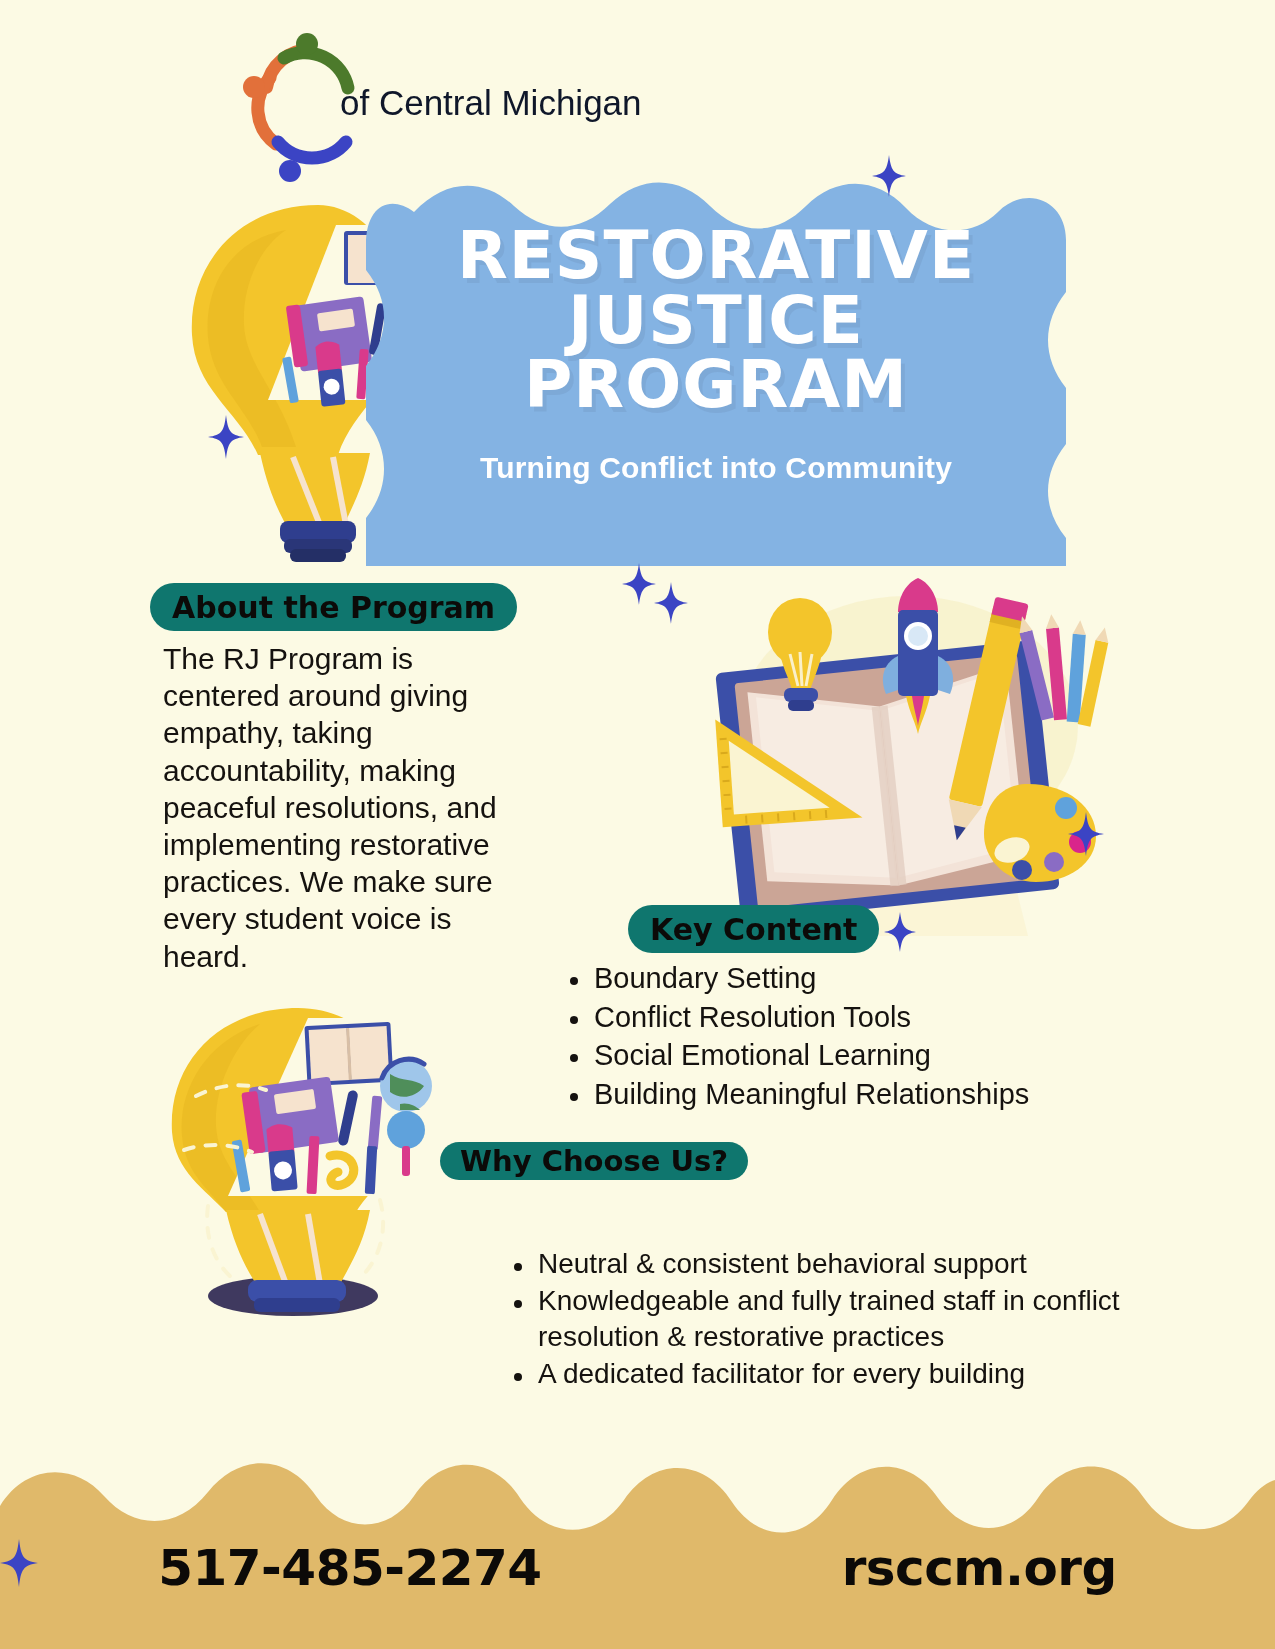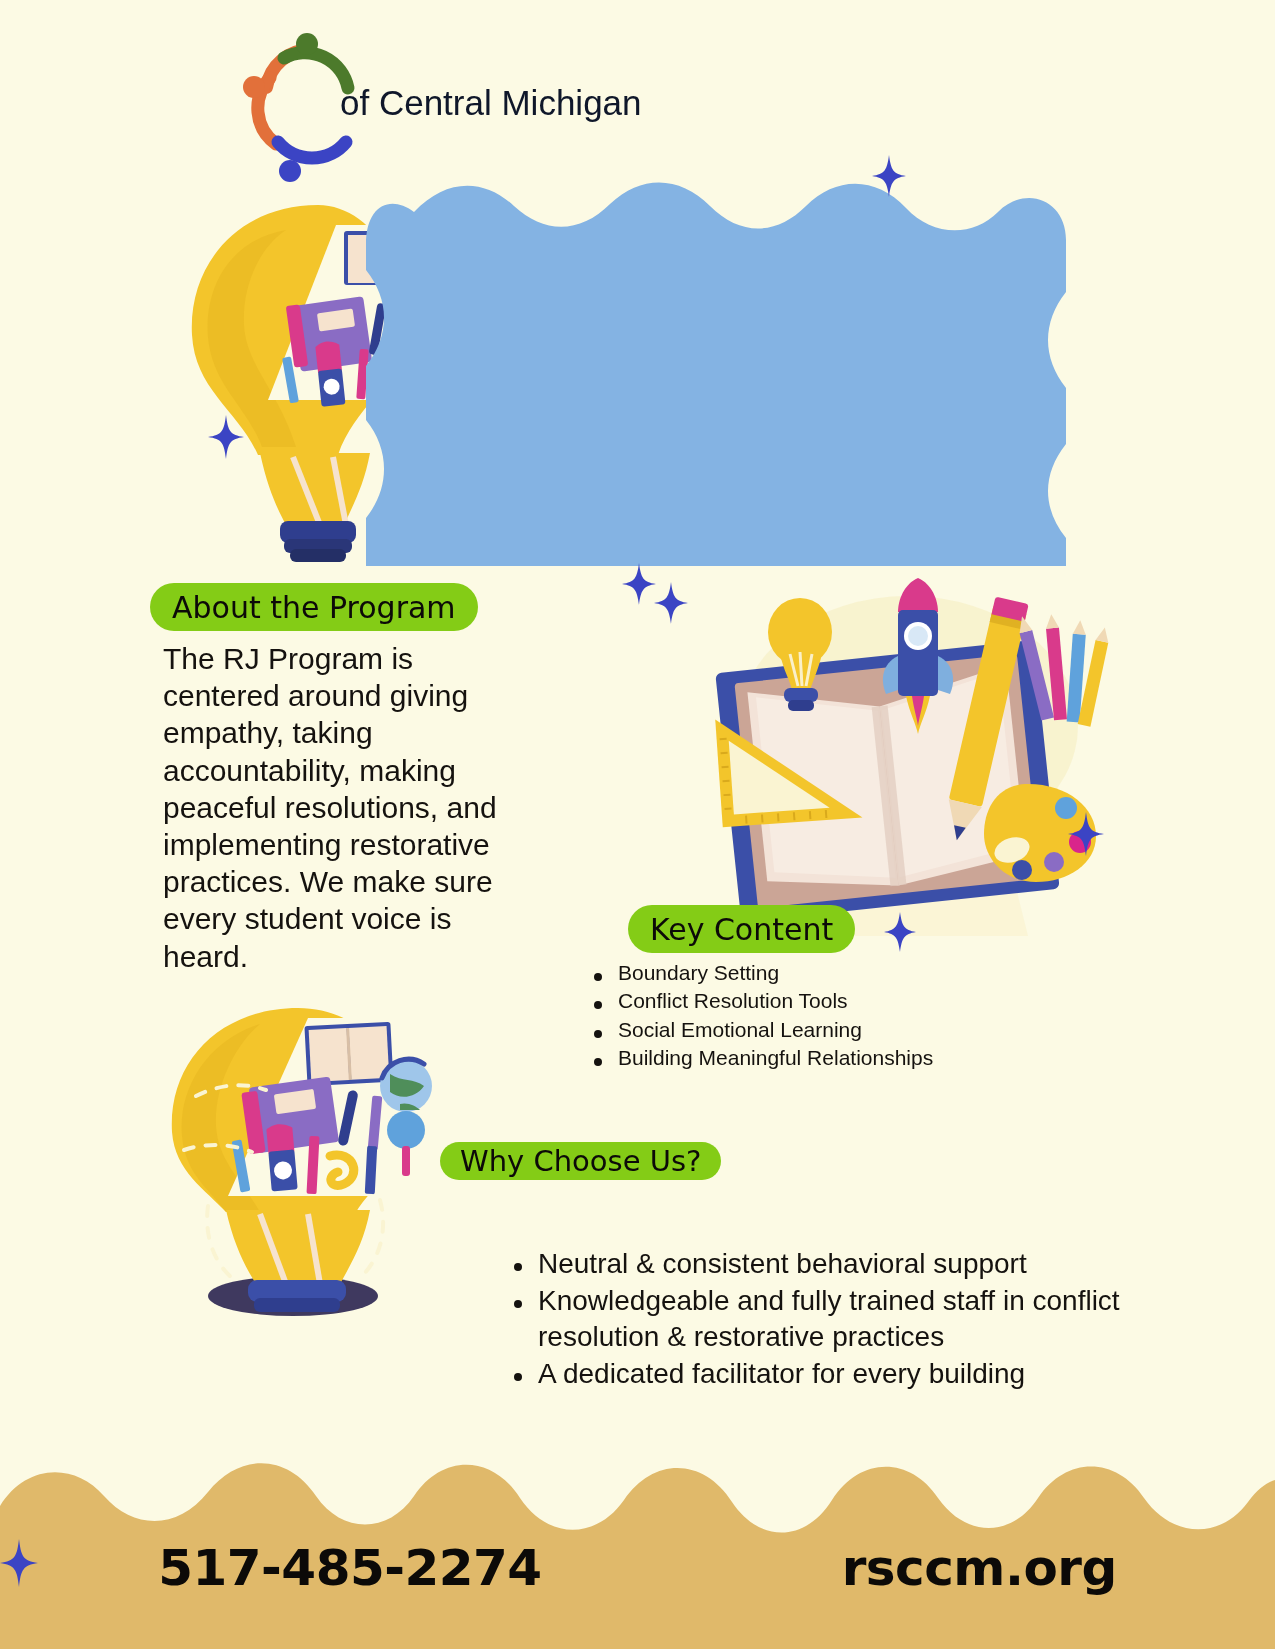--- a/index.html
+++ b/index.html
@@ -103,25 +103,25 @@
 
   
   .sparkle { position: absolute; }
 
   
   .pill {
     position: absolute;
     display: inline-flex;
     align-items: center;
     justify-content: center;
-    background: #84cc16;
+    background: #0f766e;
     border-radius: 30px;
     color: #0C0A08;
     font-family: "DejaVu Sans", sans-serif;
-    font-weight: 400;
+    font-weight: 700;
     white-space: nowrap;
   }
   #pill-about {
     left: 150px; top: 583px;
     height: 48px; padding: 0 22px;
     font-size: 30px;
   }
   #pill-key {
     left: 628px; top: 905px;
     height: 48px; padding: 0 22px;
@@ -162,24 +162,24 @@
     content: "";
     position: absolute;
     left: 6px;
     top: 0.60em;
     width: 8px;
     height: 8px;
     border-radius: 50%;
     background: #15120F;
   }
   #bullets-key {
-    left: 588px;
+    left: 564px;
     top: 960px;
     width: 560px;
-    font-size: 21px;
+    font-size: 29px;
     line-height: 1.26;
   }
   #bullets-why {
     left: 508px;
     top: 1246px;
     width: 625px;
     font-size: 28px;
     line-height: 1.26;
   }
 
@@ -312,20 +312,26 @@
         L 700 384
         L 0 384
         L 0 336
         C 24 306 24 268 0 238
         L 0 184
         C 24 154 24 118 0 88
         L 0 62
         C 0 24 24 12 48 30
         Z" fill="#84B3E3"></path>
     </svg>
+    <div class="title-inner">
+      <div class="hero-line">RESTORATIVE</div>
+      <div class="hero-line">JUSTICE</div>
+      <div class="hero-line">PROGRAM</div>
+      <div class="hero-sub">Turning Conflict into Community</div>
+    </div>
   </div>
 
   <div class="sparkle" style="left:872px; top:155px;">
     <svg width="34" height="42" viewBox="0 0 34 42">
         <path d="M17 0 C19 15 21 19 34 21 C21 23 19 27 17 42 C15 27 13 23 0 21 C13 19 15 15 17 0 Z" fill="#3B44C4"></path>
       </svg>
   </div>
 
   <div class="sparkle" style="left:622px; top:563px;">
     <svg width="34" height="42" viewBox="0 0 34 42">

